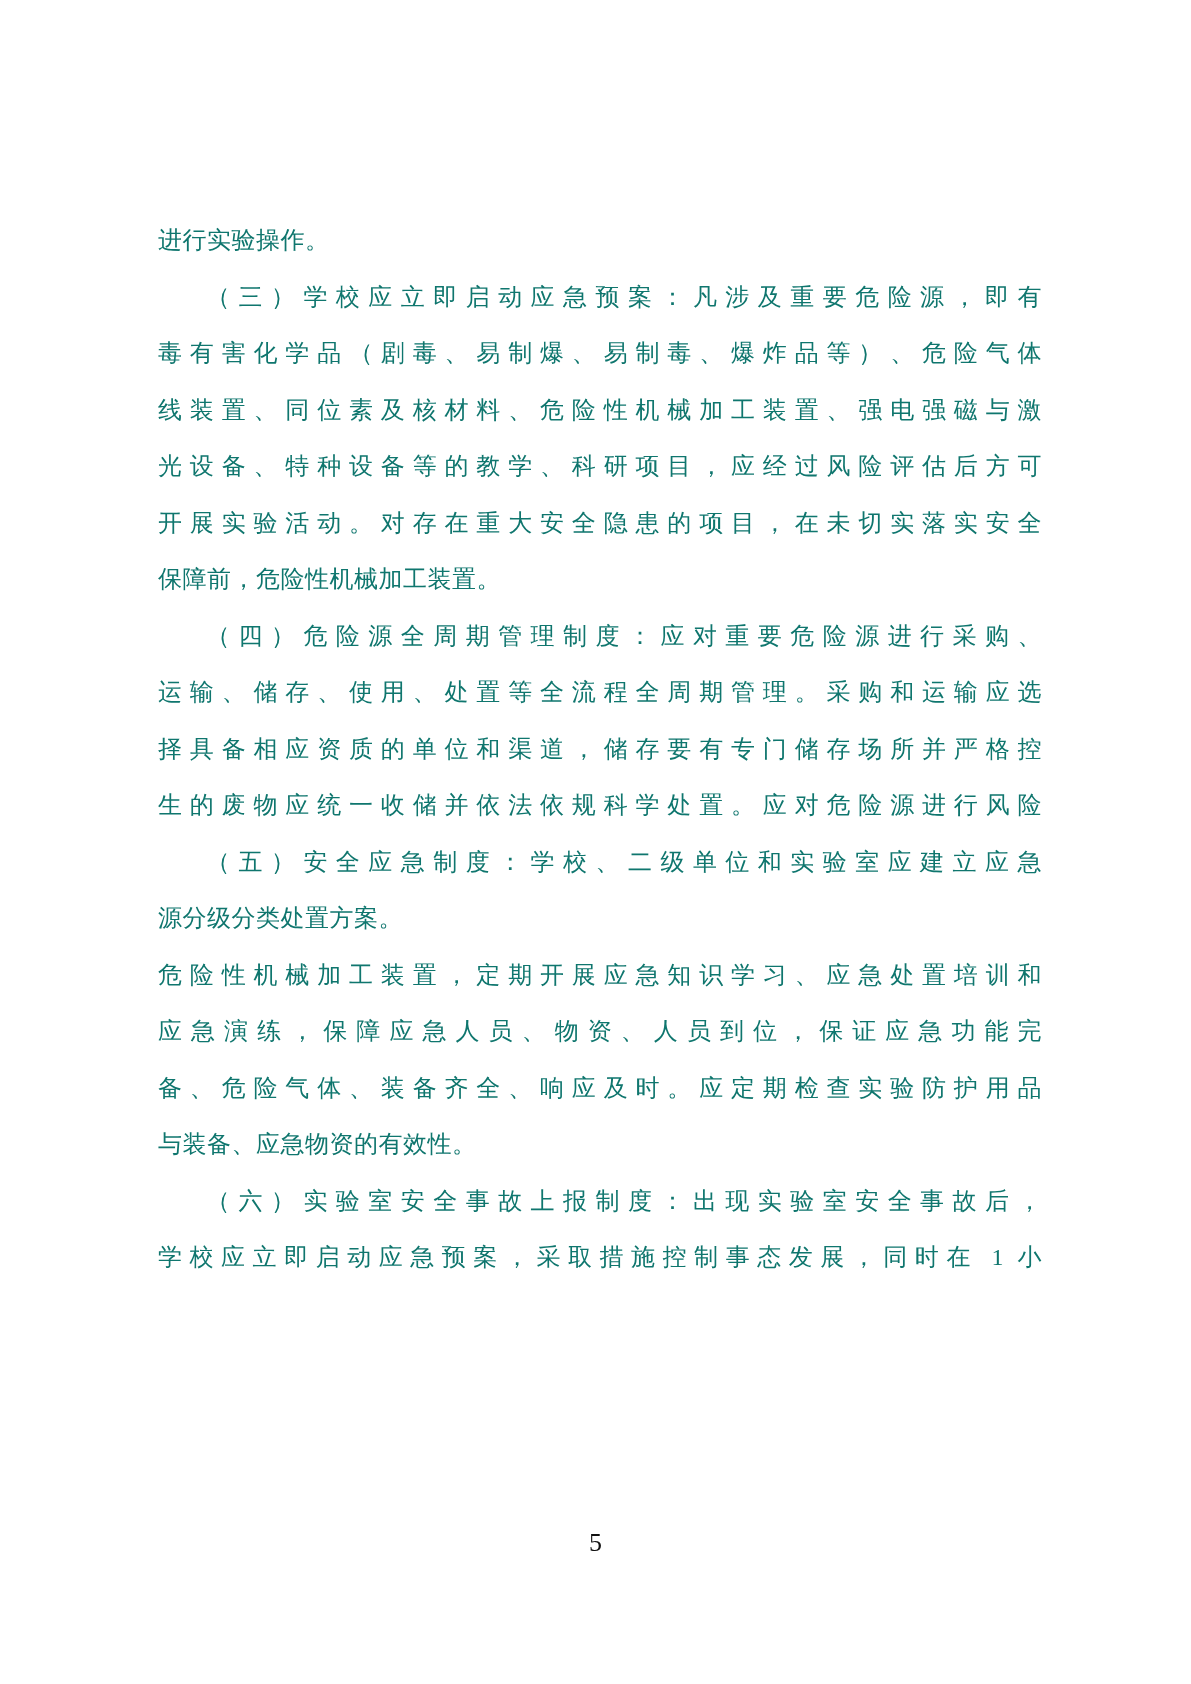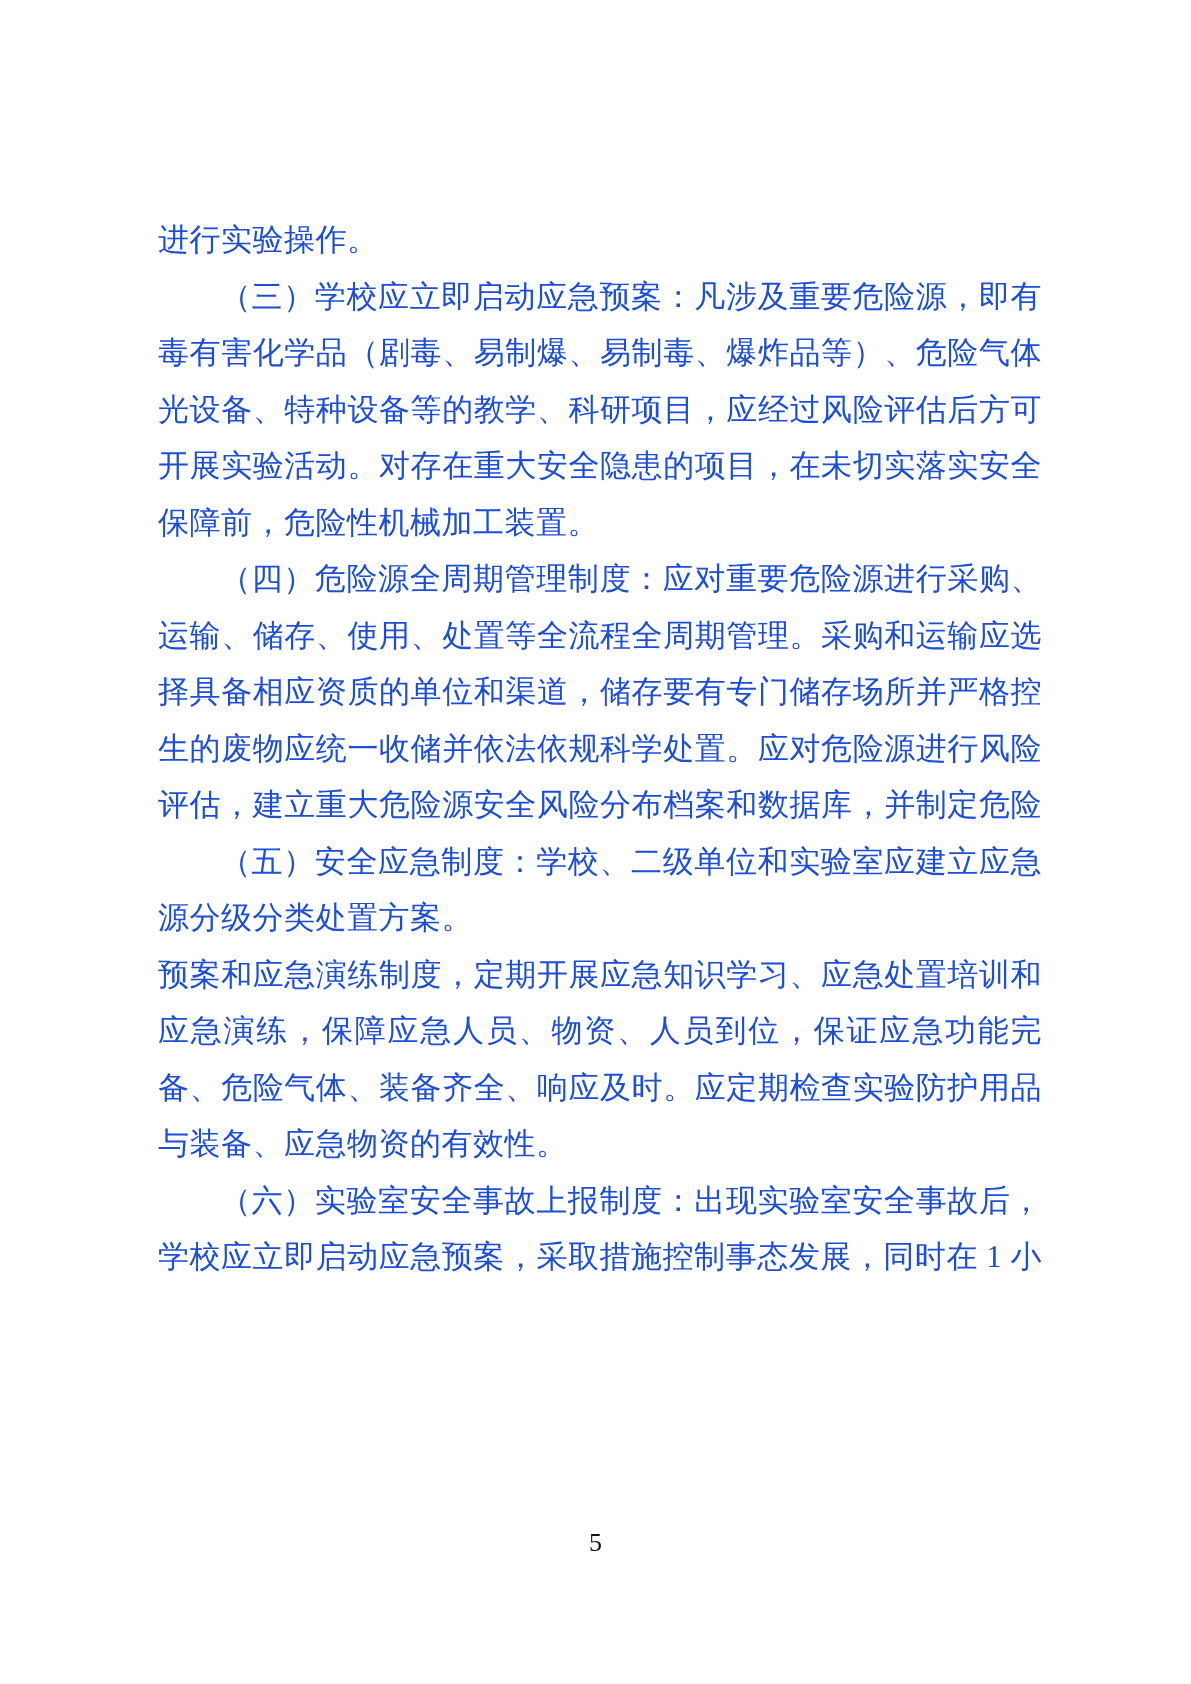--- a/index.html
+++ b/index.html
@@ -12,24 +12,24 @@
     position: relative;
     width: 1191px; height: 1684px;
     background: #ffffff;
     overflow: hidden;
     color: #111111;
   }
   .text-block {
     position: absolute;
     left: 158px; top: 212px;
     width: 884px;
-    font-size: 31px;
+    font-size: 24px;
     line-height: 56.5px;
     letter-spacing: 0.5px;
-    color: #1d4ed8;
+    color: #0f766e;
   }
   .line {
     white-space: nowrap;
     text-align: justify;
     
     text-align-last: justify;
   }
   .line.end { text-align-last: left; }
   .line.indent { text-indent: 2em; }
   .page-number {
@@ -42,31 +42,31 @@
   }
 </style>
 </head>
 <body>
 
 <div class="page">
   <div class="text-block">
       <div class="line end">进行实验操作。</div>
       <div class="line indent">（三）学校应立即启动应急预案：凡涉及重要危险源，即有</div>
       <div class="line">毒有害化学品（剧毒、易制爆、易制毒、爆炸品等）、危险气体</div>
+      <div class="line">线装置、同位素及核材料、危险性机械加工装置、强电强磁与激</div>
       <div class="line">光设备、特种设备等的教学、科研项目，应经过风险评估后方可</div>
       <div class="line">开展实验活动。对存在重大安全隐患的项目，在未切实落实安全</div>
       <div class="line end">保障前，危险性机械加工装置。</div>
       <div class="line indent">（四）危险源全周期管理制度：应对重要危险源进行采购、</div>
       <div class="line">运输、储存、使用、处置等全流程全周期管理。采购和运输应选</div>
       <div class="line">择具备相应资质的单位和渠道，储存要有专门储存场所并严格控</div>
       <div class="line">生的废物应统一收储并依法依规科学处置。应对危险源进行风险</div>
-      <div class="line">评估，建立重大危险源安全风险分布档案和数据库，并制定危险</div>
       <div class="line indent">（五）安全应急制度：学校、二级单位和实验室应建立应急</div>
       <div class="line end">源分级分类处置方案。</div>
-      <div class="line">预案和应急演练制度，定期开展应急知识学习、应急处置培训和</div>
+      <div class="line">危险性机械加工装置，定期开展应急知识学习、应急处置培训和</div>
       <div class="line">应急演练，保障应急人员、物资、人员到位，保证应急功能完</div>
       <div class="line">备、危险气体、装备齐全、响应及时。应定期检查实验防护用品</div>
       <div class="line end">与装备、应急物资的有效性。</div>
       <div class="line indent">（六）实验室安全事故上报制度：出现实验室安全事故后，</div>
       <div class="line">学校应立即启动应急预案，采取措施控制事态发展，同时在 1 小</div>
     </div>
   <div class="page-number">5</div>
 </div>
 
 </body></html>

